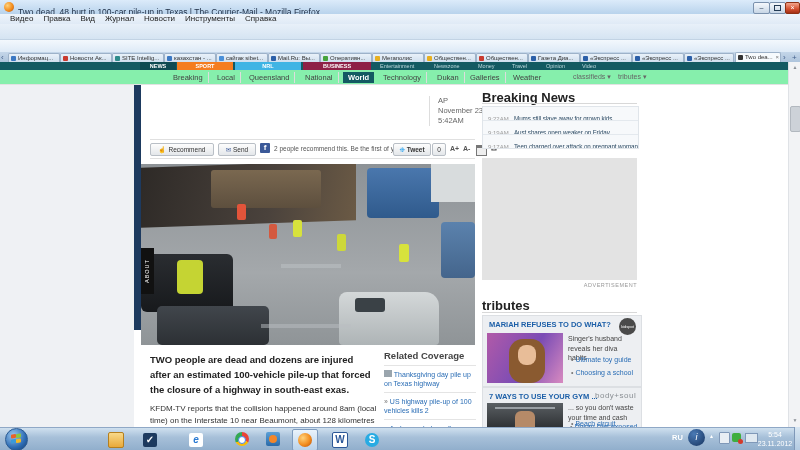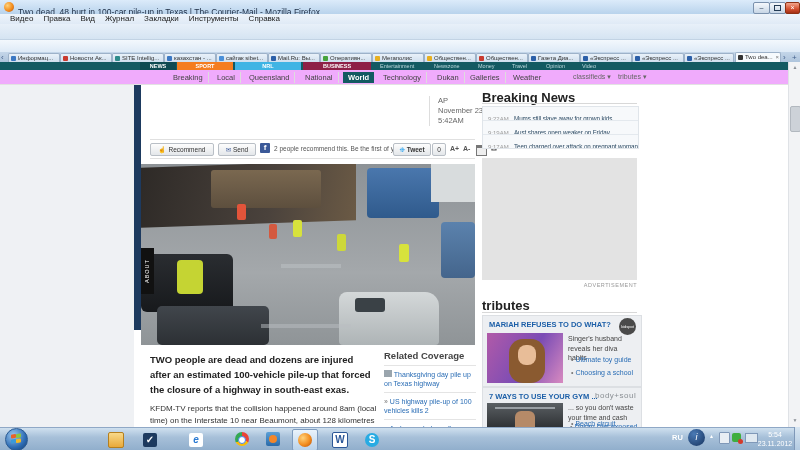--- a/index.html
+++ b/index.html
@@ -58,21 +58,21 @@
   .tab .tx{position:absolute;right:1px;top:1px;font-size:6px;color:#777;}
   .tabnav{position:absolute;top:1px;font-size:8px;line-height:9px;color:#44608a;}
   
   .viewport{left:0;top:62px;width:800px;height:365px;background:#fff;overflow:hidden;}
   .leftmargin{left:0;top:8px;width:134px;height:357px;background:#eff1f4;}
   .navystrip{left:134px;top:0;width:7px;height:268px;background:#1d3a5f;}
   .tealbar{left:0;top:0;width:788px;height:8px;background:#135a62;}
   .tealseg{position:absolute;top:0;height:8px;color:#fff;font-size:5.5px;line-height:8px;
     text-align:center;font-weight:bold;overflow:hidden;}
   .teallink{position:absolute;top:0;height:8px;color:#bcd9dd;font-size:5.5px;line-height:9px;}
-  .subnav{left:0;top:8px;width:788px;height:14px;background:#f0abfc;border-bottom:1px solid #e2e2e2;}
+  .subnav{left:0;top:8px;width:788px;height:14px;background:#86efac;border-bottom:1px solid #e2e2e2;}
   .sn{position:absolute;top:2px;font-size:7.5px;color:#444;padding:1px 5px;border-right:1px solid #ddd;}
   .sn.active{background:#135a62;color:#fff;border-right:none;font-weight:bold;}
   .sn-right{position:absolute;top:3px;font-size:7px;color:#666;}
   .headline{left:150px;top:28px;width:268px;font-size:19px;line-height:21px;font-weight:bold;
     color:#111;letter-spacing:-0.4px;}
   .byline{left:429px;top:34px;width:70px;font-size:7.5px;line-height:10px;color:#666;
     border-left:1px solid #ddd;padding-left:8px;}
   .socialrow{left:150px;top:77px;width:325px;height:18px;border-top:1px solid #e0e0e0;
     border-bottom:1px solid #e0e0e0;}
   .sbtn{position:absolute;top:3px;height:11px;border:1px solid #b9bfc6;border-radius:2px;
@@ -152,21 +152,21 @@
     <div class="abs winbtn close" style="left:785px;width:13px;">
         <span>×</span>
       </div>
   </div>
 
   <div class="abs menubar">
     <span class="mi">Видео</span>
     <span class="mi">Правка</span>
     <span class="mi">Вид</span>
     <span class="mi">Журнал</span>
-    <span class="mi">Закладки</span>
+    <span class="mi">Новости</span>
     <span class="mi">Инструменты</span>
     <span class="mi">Справка</span>
   </div>
 
   <div class="abs navbar">
     <div class="abs navarrow" style="left:6px;"><span>←</span></div>
     <div class="abs navarrow" style="left:24px;"><span>→</span></div>
     <div class="abs sigbars">
       <i style="left:0;height:3px;"></i>
         <i style="left:3px;height:5px;"></i>

